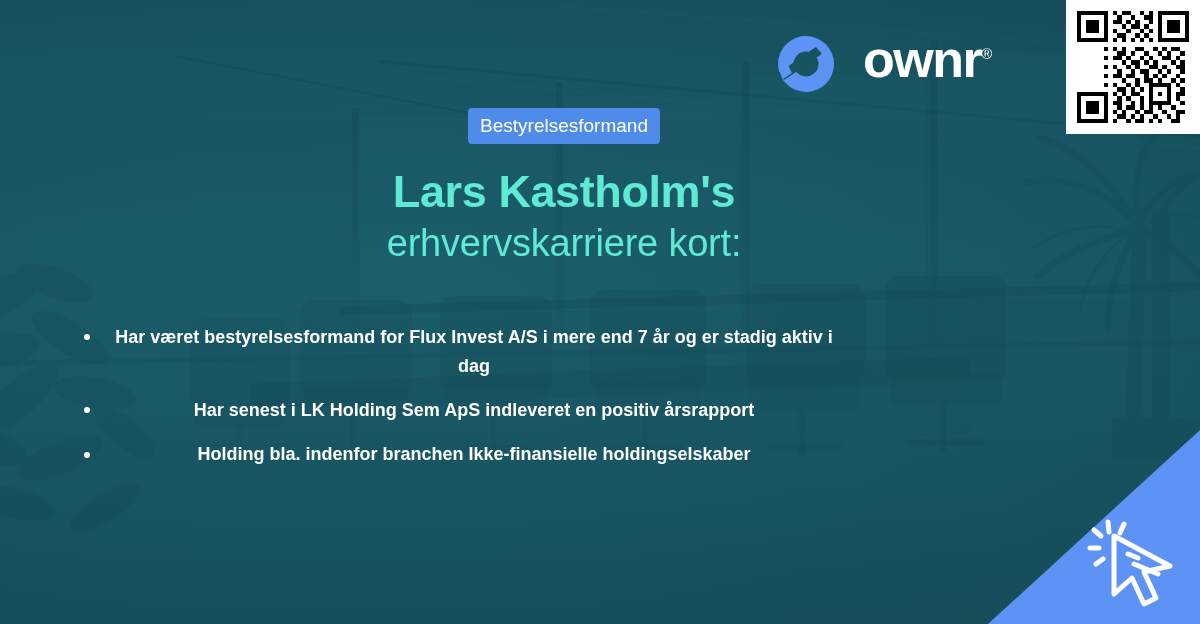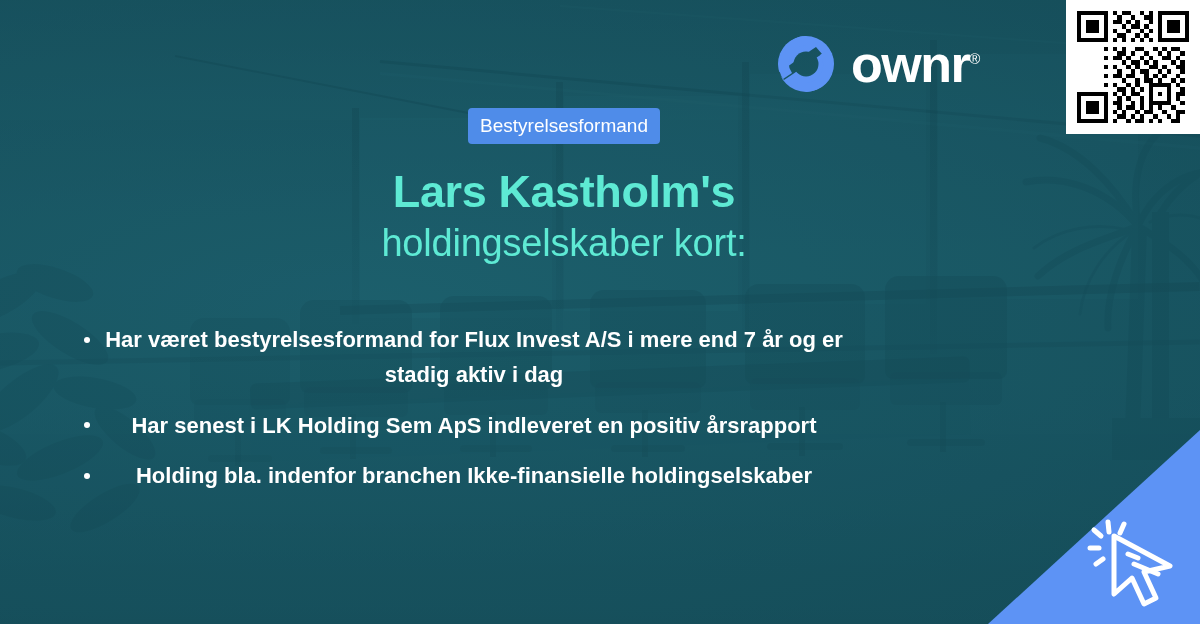--- a/index.html
+++ b/index.html
@@ -161,21 +161,21 @@
     position: absolute; right: 0; top: 0;
     width: 134px; height: 134px;
     background: #ffffff;
     display: flex; align-items: center; justify-content: center;
   }
   .qr-code { width: 112px; height: 112px; display: block; }
 
   
   .logo {
     position: absolute; left: 775px; top: 33px;
-    display: flex; align-items: center; gap: 14px;
+    display: flex; gap: 26px;
   }
   .logo-mark { width: 62px; height: 62px; display: block; }
   .logo-word {
     color: #ffffff;
     font-size: 52px;
     font-weight: 700;
     letter-spacing: -1.5px;
     line-height: 1;
     position: relative;
     white-space: nowrap;
@@ -221,21 +221,21 @@
 
   .bullets {
     list-style: none;
     margin: 58px 0 0 0;
     padding: 0;
     color: #ffffff;
   }
   .bullets li {
     position: relative;
     padding-left: 26px;
-    font-size: 22px;
+    font-size: 18px;
     font-weight: 700;
     line-height: 1.58;
     margin-bottom: 16px;
     max-width: 740px;
   }
   .bullets li:last-child { margin-bottom: 0; }
   .bullets li .dot {
     position: absolute; left: 6px; top: .62em;
     width: 6px; height: 6px;
     background: #ffffff;
@@ -542,21 +542,21 @@
     <div class="logo-word">
       <span>ownr</span><span class="logo-reg">®</span>
     </div>
   </div>
 
   <div class="content">
     <div class="badge">Bestyrelsesformand</div>
 
     <h1 class="headline">
       <span class="line1">Lars Kastholm's</span>
-      <span class="line2">holdingselskaber kort:</span>
+      <span class="line2">erhvervskarriere kort:</span>
     </h1>
 
     <ul class="bullets">
       <li>
         <span class="dot"></span>
         <span>Har været bestyrelsesformand for Flux Invest A/S i mere end 7 år og er stadig aktiv i dag</span>
       </li>
       <li>
         <span class="dot"></span>
         <span>Har senest i LK Holding Sem ApS indleveret en positiv årsrapport</span>

